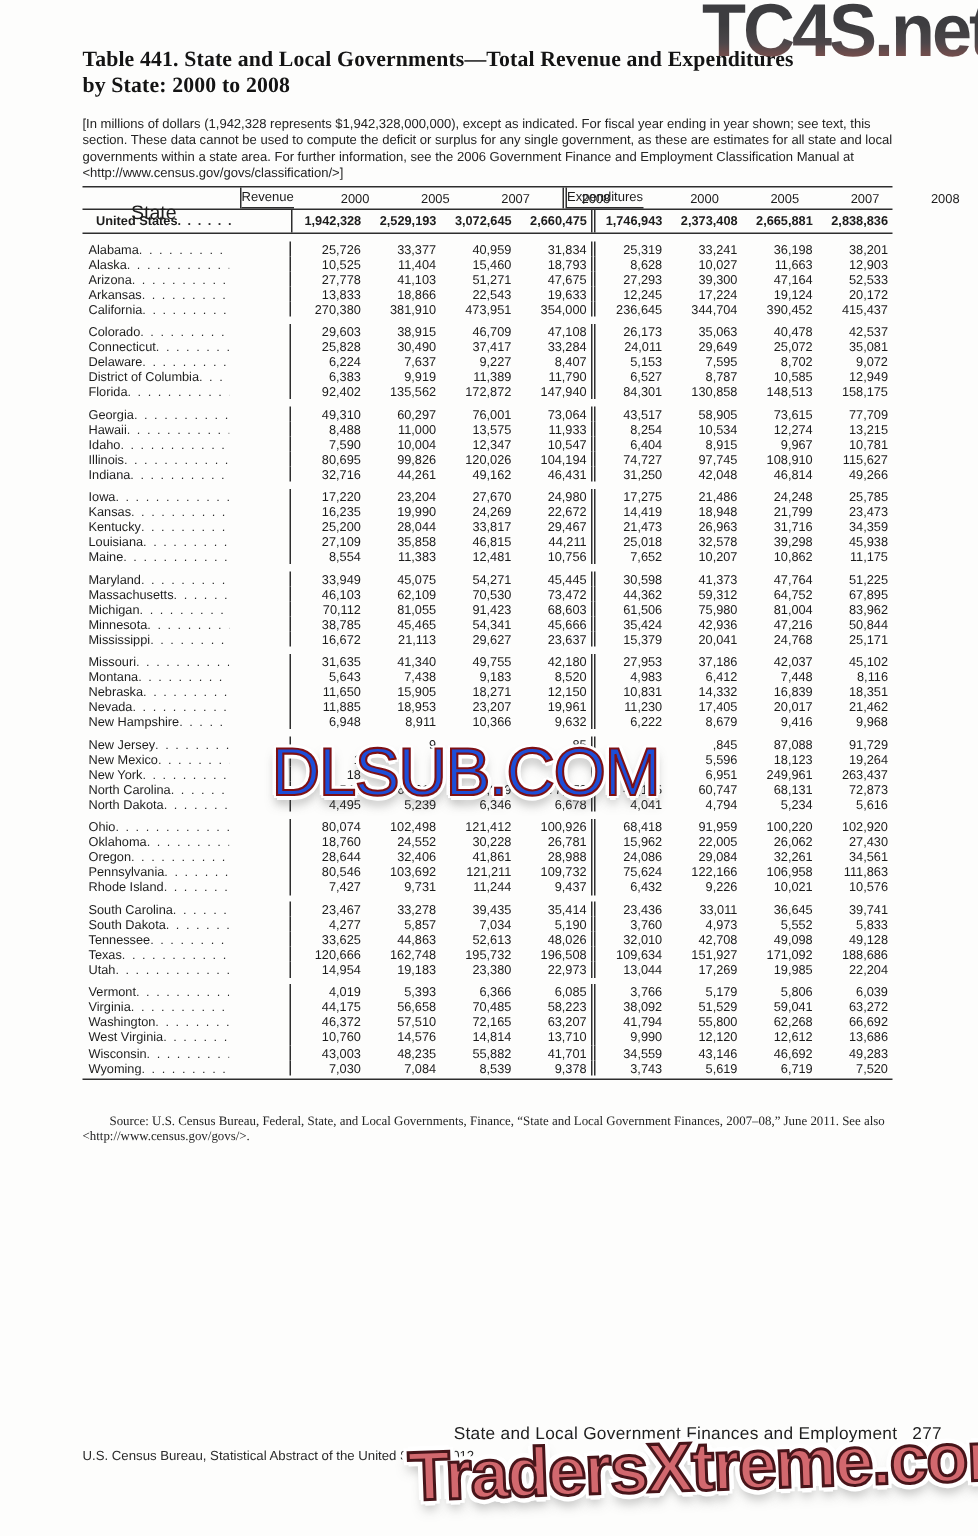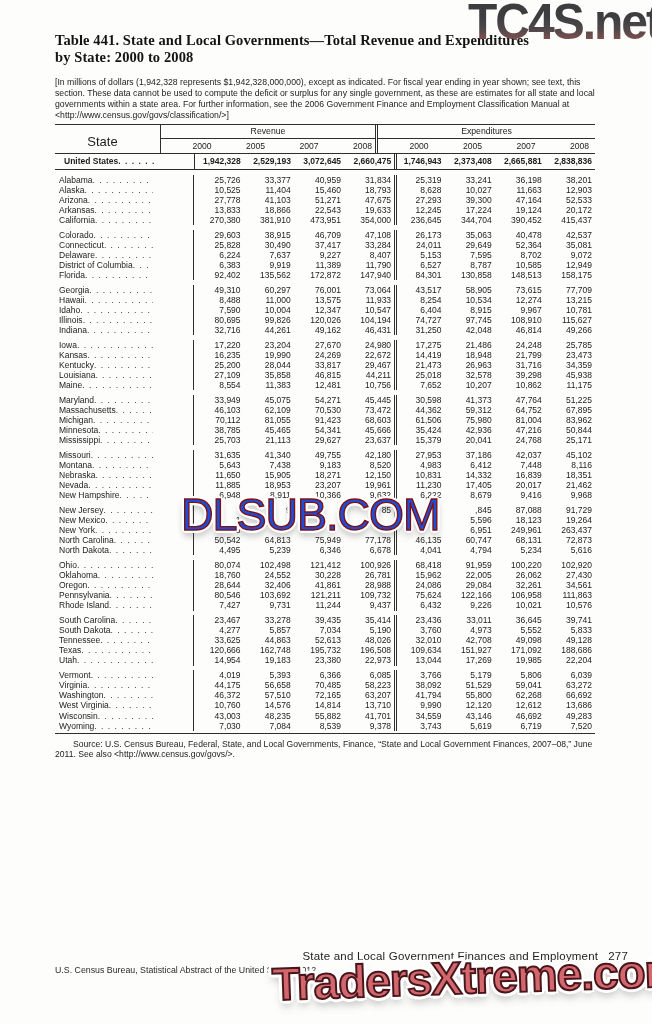--- a/index.html
+++ b/index.html
@@ -18,21 +18,21 @@
   .note {
     position:absolute; left:55px; top:77px; width:550px;
     font-size:8.7px; line-height:10.9px; color:#232323;
   }
 
   
   .tablewrap { position:absolute; left:55px; top:124px; width:540px; font-size:8.5px; }
   .thead { border-top:1.6px solid #2e2e2e; display:flex; }
   .h-state { width:105px; position:relative; }
   .h-state span { position:absolute; left:0; right:10px; top:9px; text-align:center; font-size:13px; }
-  .h-block { display:flex; flex-direction:column; }
+  .h-block { display:flex; flex-direction:row; }
   .h-block.rev { width:214px; border-left:1px solid #2e2e2e; }
   .h-block.exp { width:214px; border-left:3px double #2e2e2e; flex:1; }
   .h-span { height:13px; line-height:13px; text-align:center; border-bottom:1px solid #2e2e2e; font-size:8.7px; }
   .h-years { display:flex; height:14px; line-height:14px;align-items:center; }
   .h-years .yr { width:53.5px; text-align:right; padding-right:3px; box-sizing:border-box; font-size:8.6px; }
 
   .trow { display:flex; height:10.1px; line-height:10.1px; }
   .cell-state { width:105px; display:flex; overflow:hidden; padding-left:4px; box-sizing:border-box; }
   .sname { white-space:nowrap; }
   .leader { flex:1; overflow:hidden; white-space:nowrap; color:#2a2a2a; }
@@ -42,22 +42,22 @@
   .cell-num.c4 { border-left:3px double #2e2e2e; }
 
   .us-row { border-top:1px solid #2e2e2e; border-bottom:1px solid #2e2e2e; font-weight:bold; }
   .us-row .trow { height:15px; line-height:15px; }
   .us-row .cell-state { padding-left:9px; }
 
   .tbody { border-bottom:1.2px solid #2e2e2e; padding-bottom:2px; }
   .rgroup { margin-top:4.6px; }
 
   .source {
-    margin-top:5px; font-size:8.6px; line-height:10.6px; color:#232323;
-    text-indent:18px; width:540px;
+    margin-top:22px; font-size:8.6px; line-height:10.6px; color:#232323;
+    text-indent:18px; width:540px;font-family:Liberation Serif, serif;
   }
 
   
   .running {
     position:absolute; top:950px; right:24px; font-size:11.5px; color:#1e1e1e;
     letter-spacing:.2px;
   }
   .running .pageno { margin-left:10px; }
   .credit { position:absolute; top:965px; left:55px; font-size:8.8px; color:#2a2a2a; }
 
@@ -236,21 +236,21 @@
             <div class="cell-state">
               <span class="sname">Connecticut</span>
               <span class="leader"></span>
             </div>
             <div class="cell-num c0">25,828</div>
             <div class="cell-num">30,490</div>
             <div class="cell-num">37,417</div>
             <div class="cell-num">33,284</div>
             <div class="cell-num c4">24,011</div>
             <div class="cell-num">29,649</div>
-            <div class="cell-num">52,364</div>
+            <div class="cell-num">25,072</div>
             <div class="cell-num">35,081</div>
           </div>
           <div class="trow">
             <div class="cell-state">
               <span class="sname">Delaware</span>
               <span class="leader"></span>
             </div>
             <div class="cell-num c0">6,224</div>
             <div class="cell-num">7,637</div>
             <div class="cell-num">9,227</div>
@@ -488,21 +488,21 @@
             <div class="cell-num c4">35,424</div>
             <div class="cell-num">42,936</div>
             <div class="cell-num">47,216</div>
             <div class="cell-num">50,844</div>
           </div>
           <div class="trow">
             <div class="cell-state">
               <span class="sname">Mississippi</span>
               <span class="leader"></span>
             </div>
-            <div class="cell-num c0">25,703</div>
+            <div class="cell-num c0">16,672</div>
             <div class="cell-num">21,113</div>
             <div class="cell-num">29,627</div>
             <div class="cell-num">23,637</div>
             <div class="cell-num c4">15,379</div>
             <div class="cell-num">20,041</div>
             <div class="cell-num">24,768</div>
             <div class="cell-num">25,171</div>
           </div>
         </div>
         <div class="rgroup">

